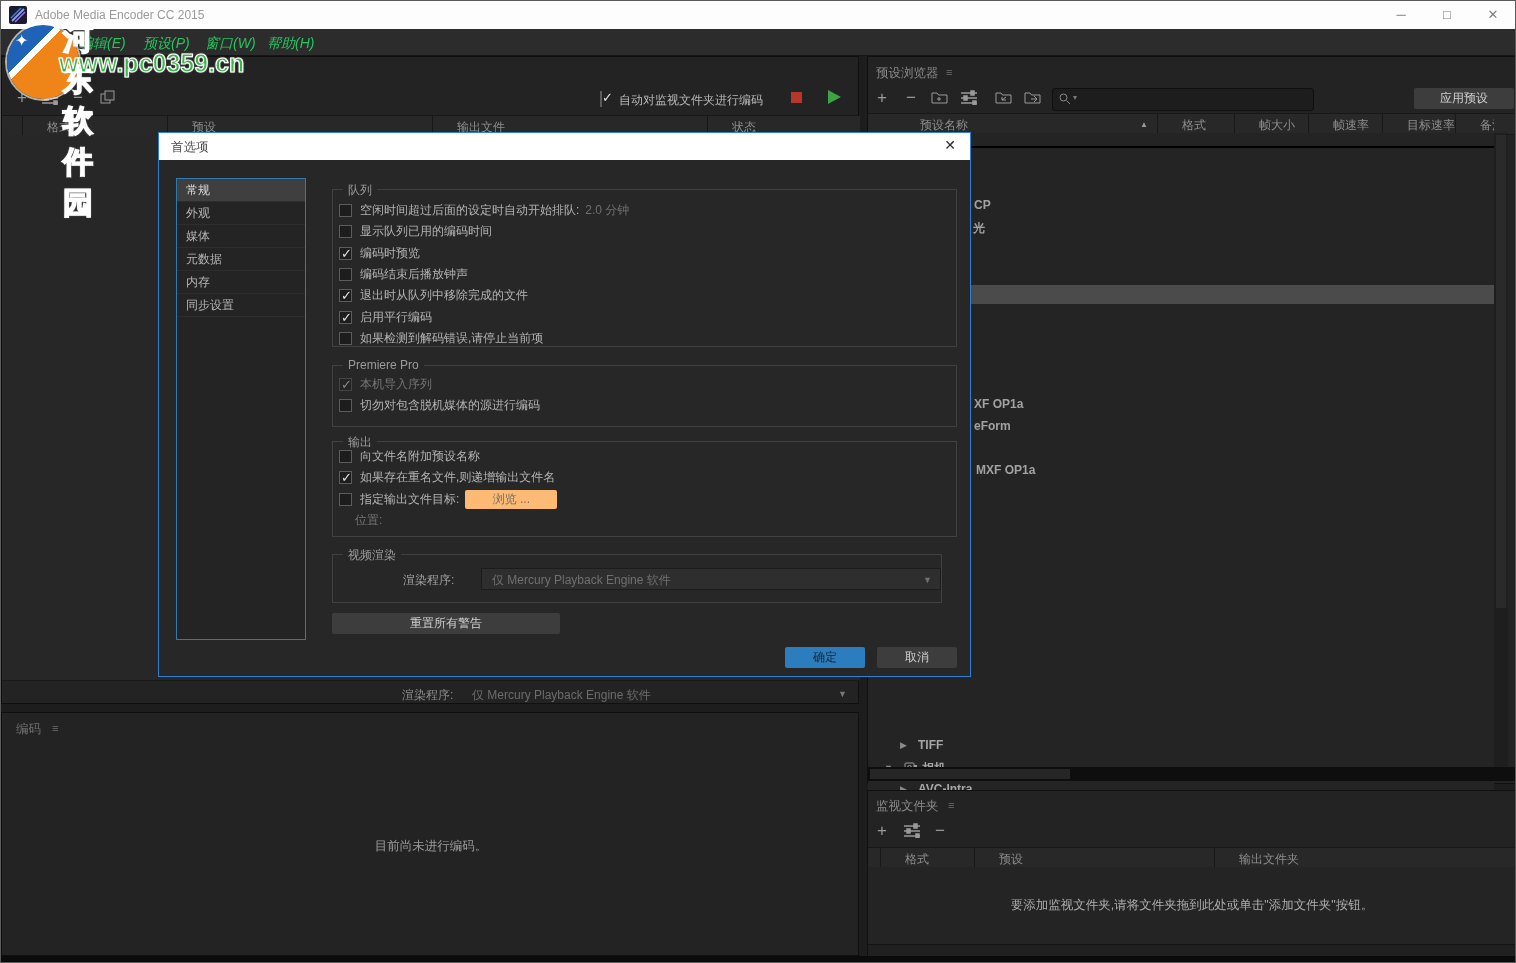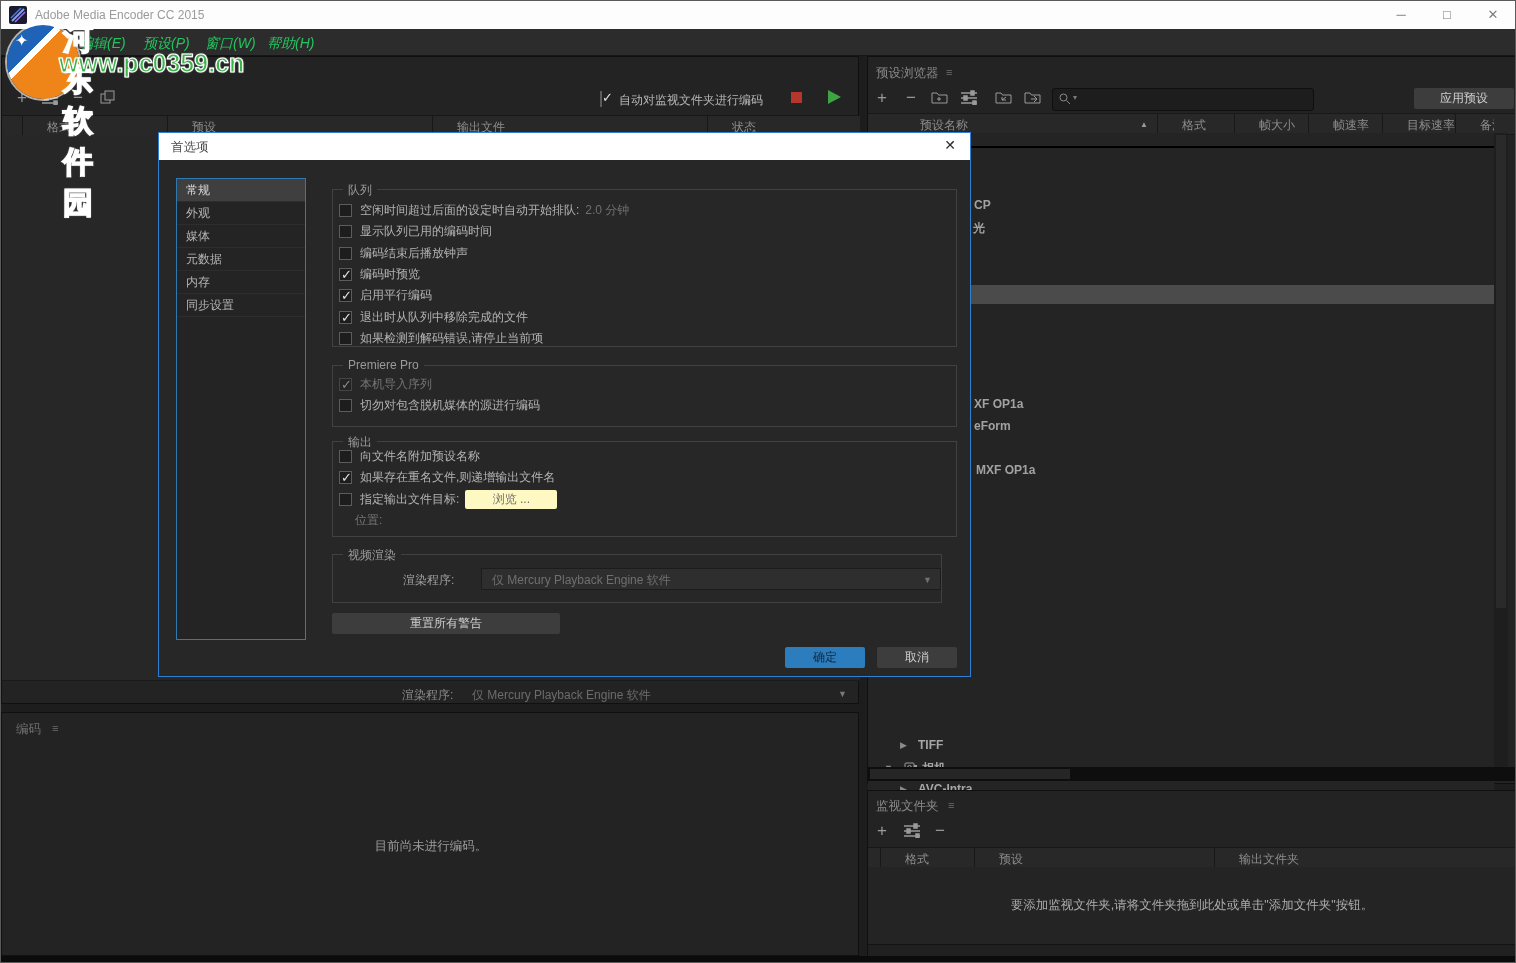--- a/index.html
+++ b/index.html
@@ -46,21 +46,21 @@
   .dlg-close{right:10px;top:4px;color:#2b2b2b;font-size:14px;width:20px;text-align:center;}
   .nav{left:17px;top:45px;width:130px;height:462px;border:1px solid #2f7bb0;background:#242424;box-sizing:border-box;}
   .nav-item{height:22px;line-height:22px;padding-left:9px;color:#b4b4b4;border-bottom:1px solid #2d2d2d;}
   .nav-item.sel{background:#3f3f3f;color:#d8d8d8;}
   .grp{position:absolute;border:1px solid #414141;box-sizing:border-box;}
   .grp-label{position:absolute;top:-8px;left:10px;background:#272727;padding:0 5px;color:#9b9b9b;font-size:12px;}
   .crow{display:flex;align-items:center;height:21.3px;padding-left:6px;}
   .crow .lbl{margin-left:8px;color:#b3b3b3;}
   .crow .lbl.dis{color:#757575;}
   .crow .val{margin-left:6px;color:#6f6f6f;}
-  .btn-dis{background:#fef9c3;color:#6e6e6e;text-align:center;border-radius:2px;}
+  .btn-dis{background:#fdba74;color:#6e6e6e;text-align:center;border-radius:2px;}
   .dd{background:#2e2e2e;border:1px solid #1c1c1c;color:#6f6f6f;box-sizing:border-box;}
   .btn-blue{background:#2b7dbd;color:#13283c;text-align:center;border-radius:2px;}
   
   .wm{z-index:5;pointer-events:none;}
   .wm-circle{left:6px;top:24px;width:72px;height:74px;border-radius:50%;
      background:linear-gradient(135deg,#1e63b5 0 34%,#ffffff 34% 40%,#ef8418 40%);
      box-shadow:0 0 0 2px rgba(255,255,255,.65);}
   .wm-star{left:14px;top:30px;color:#fff;font-size:16px;}
   .wm-txt1{left:62px;top:18px;font-size:30px;font-weight:bold;letter-spacing:1px;color:#1d7ad9;
      -webkit-text-stroke:1.5px #ffffff;text-shadow:0 0 2px #fff;}
@@ -306,34 +306,34 @@
         <div class="crow">
           <span class="cb"></span>
           <span class="lbl">空闲时间超过后面的设定时自动开始排队:</span>
           <span class="val">2.0 分钟</span>
         </div>
         <div class="crow">
           <span class="cb"></span>
           <span class="lbl">显示队列已用的编码时间</span>
         </div>
         <div class="crow">
-          <span class="cb"></span>
-          <span class="lbl">编码结束后播放钟声</span>
-        </div>
-        <div class="crow">
           <span class="cb checked"></span>
           <span class="lbl">编码时预览</span>
         </div>
         <div class="crow">
+          <span class="cb"></span>
+          <span class="lbl">编码结束后播放钟声</span>
+        </div>
+        <div class="crow">
+          <span class="cb checked"></span>
+          <span class="lbl">退出时从队列中移除完成的文件</span>
+        </div>
+        <div class="crow">
           <span class="cb checked"></span>
           <span class="lbl">启用平行编码</span>
-        </div>
-        <div class="crow">
-          <span class="cb checked"></span>
-          <span class="lbl">退出时从队列中移除完成的文件</span>
         </div>
         <div class="crow">
           <span class="cb"></span>
           <span class="lbl">如果检测到解码错误,请停止当前项</span>
         </div>
       </div>
     </div>
 
     <div class="grp" style="left:173px;top:232px;width:625px;height:62px;">
       <span class="grp-label">Premiere Pro</span>

